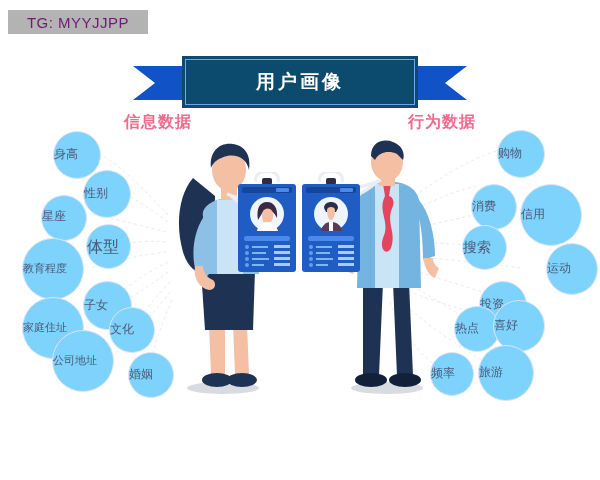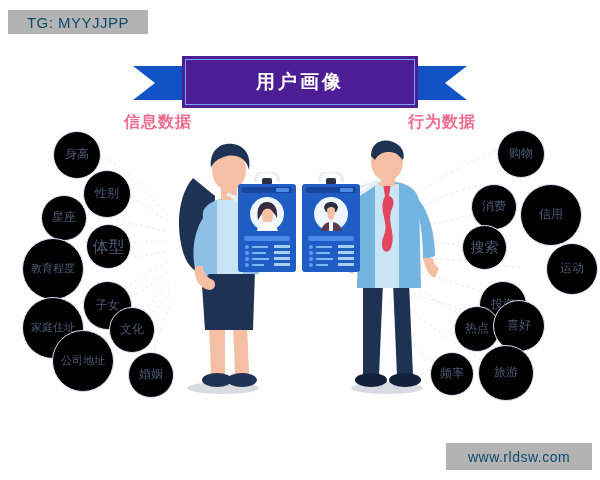--- a/index.html
+++ b/index.html
@@ -8,36 +8,36 @@
     background:#ffffff;
     font-family:"DejaVu Sans","Liberation Sans",sans-serif;
     overflow:hidden;
   }
   #stage{position:relative;width:600px;height:480px;background:#ffffff;overflow:hidden;}
 
   
   .wm{
     position:absolute;
     background:#b3b3b3;
-    color:#0c4a6e;
+    color:#701a75;
     font-family:"Liberation Sans",sans-serif;
     display:flex;align-items:center;justify-content:center;
     letter-spacing:.5px;
   }
   #wm-top{left:8px;top:10px;width:140px;height:24px;font-size:15px;}
   #wm-bottom{left:446px;top:443px;width:146px;height:27px;font-size:14px;}
 
   
   #banner{position:absolute;left:133px;top:56px;width:334px;height:52px;}
   .tail{position:absolute;top:10px;width:72px;height:34px;background:#1152c7;}
   #tail-left{left:0;clip-path:polygon(0 0,100% 0,100% 100%,0 100%,22px 50%);}
   #tail-right{right:0;clip-path:polygon(0 0,100% 0,calc(100% - 22px) 50%,100% 100%,0 100%);}
   #banner-body{
     position:absolute;left:49px;top:0;width:236px;height:52px;
-    background:#4c1d95;
+    background:#0c4a6e;
     display:flex;align-items:center;justify-content:center;
   }
   #banner-body::after{
     content:"";position:absolute;left:3px;top:3px;right:3px;bottom:3px;
     border:1px solid #6fa4ef;pointer-events:none;
   }
   #banner-title{
     color:#ffffff;font-size:19px;letter-spacing:3px;font-weight:bold;
     position:relative;z-index:2;
   }
@@ -50,23 +50,23 @@
   }
   #label-left{left:124px;top:112px;}
   #label-right{left:408px;top:112px;}
 
   
   #lines{position:absolute;left:0;top:0;width:600px;height:480px;}
 
   
   .bubble{
     position:absolute;border-radius:50%;
-    background:#000000;
+    background:#7dd3fc;
     border:1px solid #dfe4f4;
-    display:flex;align-items:center;justify-content:center;
+    display:flex;align-items:center;
     color:#4c5a78;
     box-sizing:border-box;
     text-align:center;
     line-height:1.1;
   }
 
   
   .person{position:absolute;}
 
   
@@ -113,21 +113,21 @@
   <div class="side-label" id="label-left">信息数据</div>
   <div class="side-label" id="label-right">行为数据</div>
 
   <div id="bubbles-left">
       <div class="bubble" style="left: 53px; top: 131px; width: 48px; height: 48px; font-size: 12px;">
         <span>身高</span>
       </div>
       <div class="bubble" style="left: 83px; top: 170px; width: 48px; height: 48px; font-size: 12px;">
         <span>性别</span>
       </div>
-      <div class="bubble" style="left: 41px; top: 195px; width: 46px; height: 46px; font-size: 12px;">
+      <div class="bubble" style="left: 41px; top: 195px; width: 46px; height: 46px; font-size: 12px; font-family: Liberation Mono, monospace;">
         <span>星座</span>
       </div>
       <div class="bubble" style="left: 86px; top: 224px; width: 45px; height: 45px; font-size: 16px;">
         <span>体型</span>
       </div>
       <div class="bubble" style="left: 22px; top: 238px; width: 62px; height: 62px; font-size: 11px;">
         <span>教育程度</span>
       </div>
       <div class="bubble" style="left: 83px; top: 281px; width: 49px; height: 49px; font-size: 12px;">
         <span>子女</span>
@@ -297,15 +297,14 @@
     </g>
     <g fill="#a8cef7">
       <rect x="38" y="73" width="16" height="3"></rect>
         <rect x="38" y="79" width="16" height="3"></rect>
       <rect x="38" y="85" width="16" height="3"></rect>
         <rect x="38" y="91" width="16" height="3"></rect>
     </g>
   </svg>
 
   <div class="wm" id="wm-top">TG: MYYJJPP</div>
-  <div class="wm" id="wm-bottom">www.rldsw.com</div>
 
 </div>
 
 </body></html>

